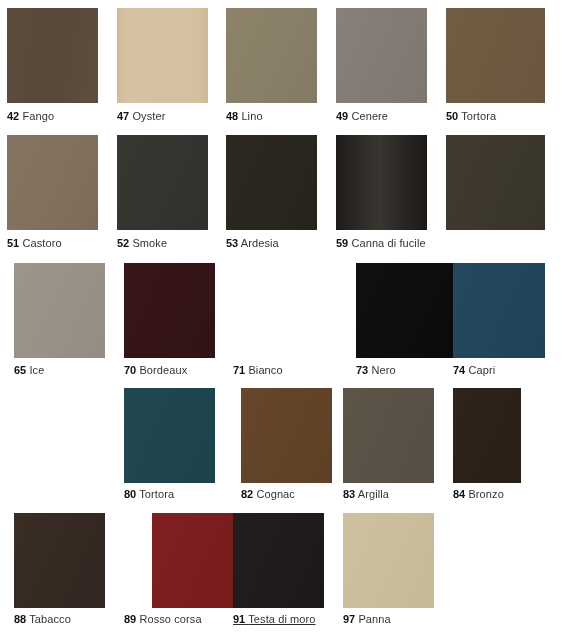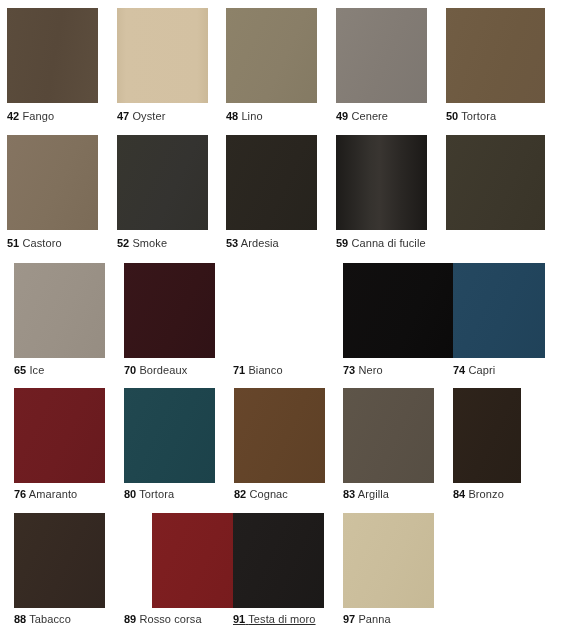--- a/index.html
+++ b/index.html
@@ -116,39 +116,35 @@
         <div class="swatch-label" style="top: 101px;"><span class="swatch-code">65</span> <span class="swatch-name">Ice</span></div>
       </div>
       <div class="swatch-cell" style="left: 124px; width: 91px;">
         <div class="swatch-chip" title="#351418" style="height: 95px; background: linear-gradient(115deg, rgb(56, 22, 26) 0%, rgb(52, 20, 23) 60%, rgb(48, 18, 22) 100%);"></div>
         <div class="swatch-label" style="top: 101px;"><span class="swatch-code">70</span> <span class="swatch-name">Bordeaux</span></div>
       </div>
       <div class="swatch-cell" style="left: 233px; width: 91px;">
         <div class="swatch-chip" title="#ffffff" style="height: 95px; background: linear-gradient(115deg, rgb(255, 255, 255) 0%, rgb(255, 255, 255) 100%);"></div>
         <div class="swatch-label" style="top: 101px;"><span class="swatch-code">71</span> <span class="swatch-name">Bianco</span></div>
       </div>
-      <div class="swatch-cell" style="left: 343px; width: 114px;">
+      <div class="swatch-cell" style="left: 356px; width: 114px;">
         <div class="swatch-chip" title="#0f0e0e" style="height: 95px; background: linear-gradient(115deg, rgb(17, 15, 15) 0%, rgb(14, 13, 13) 60%, rgb(11, 10, 10) 100%);"></div>
         <div class="swatch-label" style="top: 101px;"><span class="swatch-code">73</span> <span class="swatch-name">Nero</span></div>
       </div>
       <div class="swatch-cell" style="left: 453px; width: 92px;">
         <div class="swatch-chip" title="#23465e" style="height: 95px; background: linear-gradient(115deg, rgb(37, 72, 96) 0%, rgb(34, 69, 93) 55%, rgb(32, 66, 89) 100%);"></div>
         <div class="swatch-label" style="top: 101px;"><span class="swatch-code">74</span> <span class="swatch-name">Capri</span></div>
       </div>
     </div>
     <div class="swatch-row" style="top: 388px; height: 116px;">
-      <div class="swatch-cell" style="left: 14px; width: 91px;">
-        <div class="swatch-chip" title="#6e1c20" style="height: 95px; background: linear-gradient(115deg, rgb(113, 30, 34) 0%, rgb(109, 28, 32) 55%, rgb(104, 26, 30) 100%);"></div>
-        <div class="swatch-label" style="top: 100px;"><span class="swatch-code">76</span> <span class="swatch-name">Amaranto</span></div>
-      </div>
       <div class="swatch-cell" style="left: 124px; width: 91px;">
         <div class="swatch-chip" title="#1f464e" style="height: 95px; background: linear-gradient(115deg, rgb(33, 72, 80) 0%, rgb(30, 69, 77) 55%, rgb(28, 66, 74) 100%);"></div>
         <div class="swatch-label" style="top: 100px;"><span class="swatch-code">80</span> <span class="swatch-name">Tortora</span></div>
       </div>
-      <div class="swatch-cell" style="left: 234px; width: 91px;">
+      <div class="swatch-cell" style="left: 241px; width: 91px;">
         <div class="swatch-chip" title="#644429" style="height: 95px; background: linear-gradient(115deg, rgb(103, 70, 43) 0%, rgb(98, 67, 40) 55%, rgb(94, 64, 38) 100%);"></div>
         <div class="swatch-label" style="top: 100px;"><span class="swatch-code">82</span> <span class="swatch-name">Cognac</span></div>
       </div>
       <div class="swatch-cell" style="left: 343px; width: 91px;">
         <div class="swatch-chip" title="#5b5247" style="height: 95px; background: linear-gradient(115deg, rgb(94, 85, 73) 0%, rgb(90, 81, 70) 55%, rgb(86, 78, 67) 100%);"></div>
         <div class="swatch-label" style="top: 100px;"><span class="swatch-code">83</span> <span class="swatch-name">Argilla</span></div>
       </div>
       <div class="swatch-cell" style="left: 453px; width: 68px;">
         <div class="swatch-chip" title="#2c221a" style="height: 95px; background: linear-gradient(115deg, rgb(47, 36, 27) 0%, rgb(43, 33, 25) 55%, rgb(40, 31, 23) 100%);"></div>
         <div class="swatch-label" style="top: 100px;"><span class="swatch-code">84</span> <span class="swatch-name">Bronzo</span></div>

